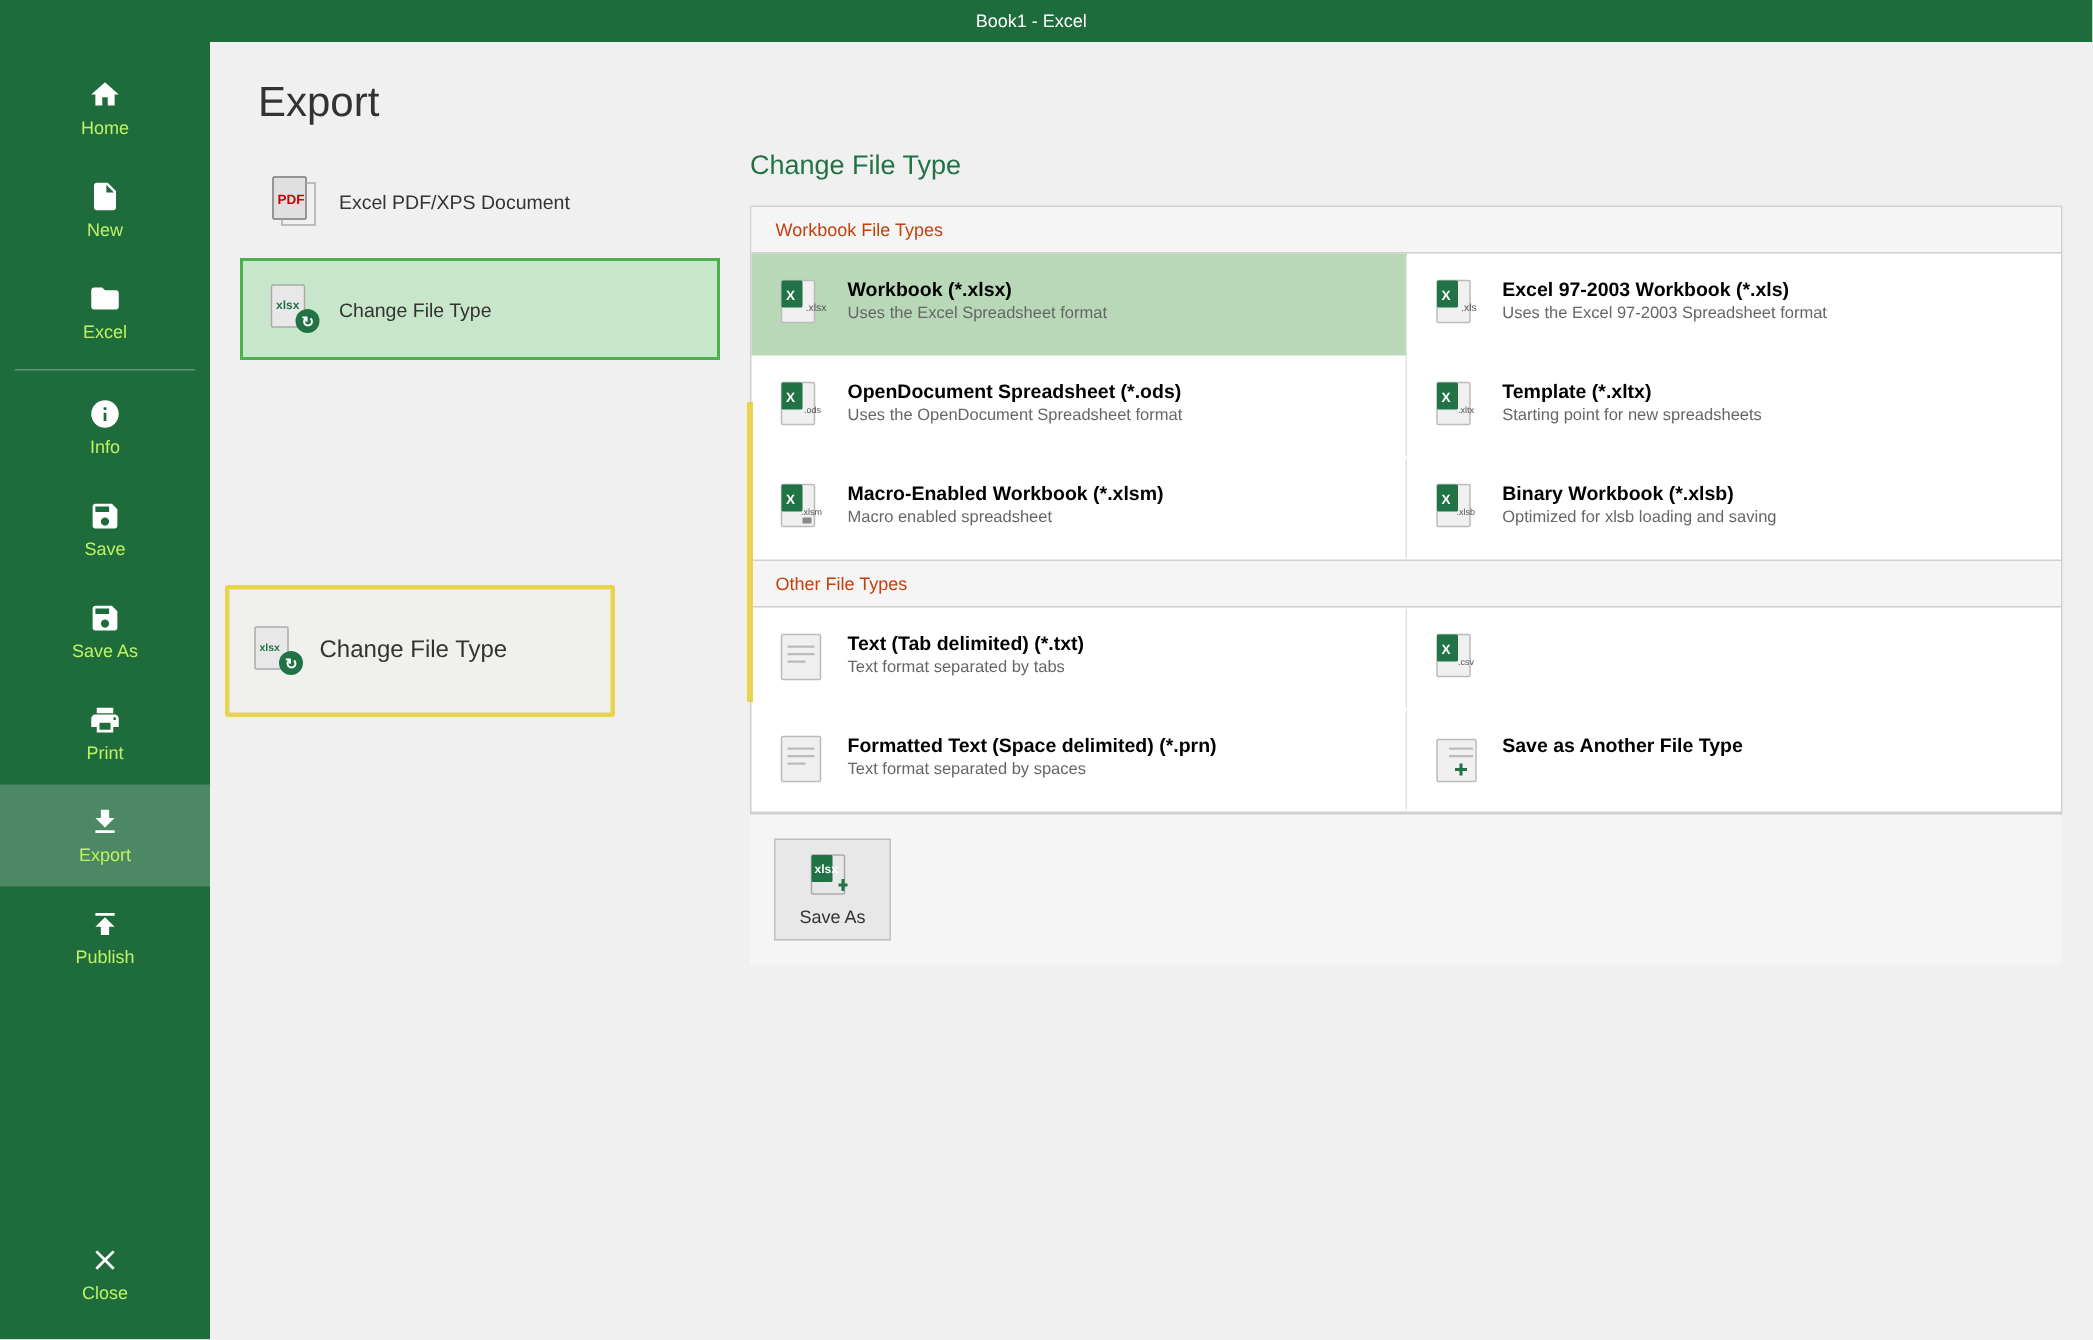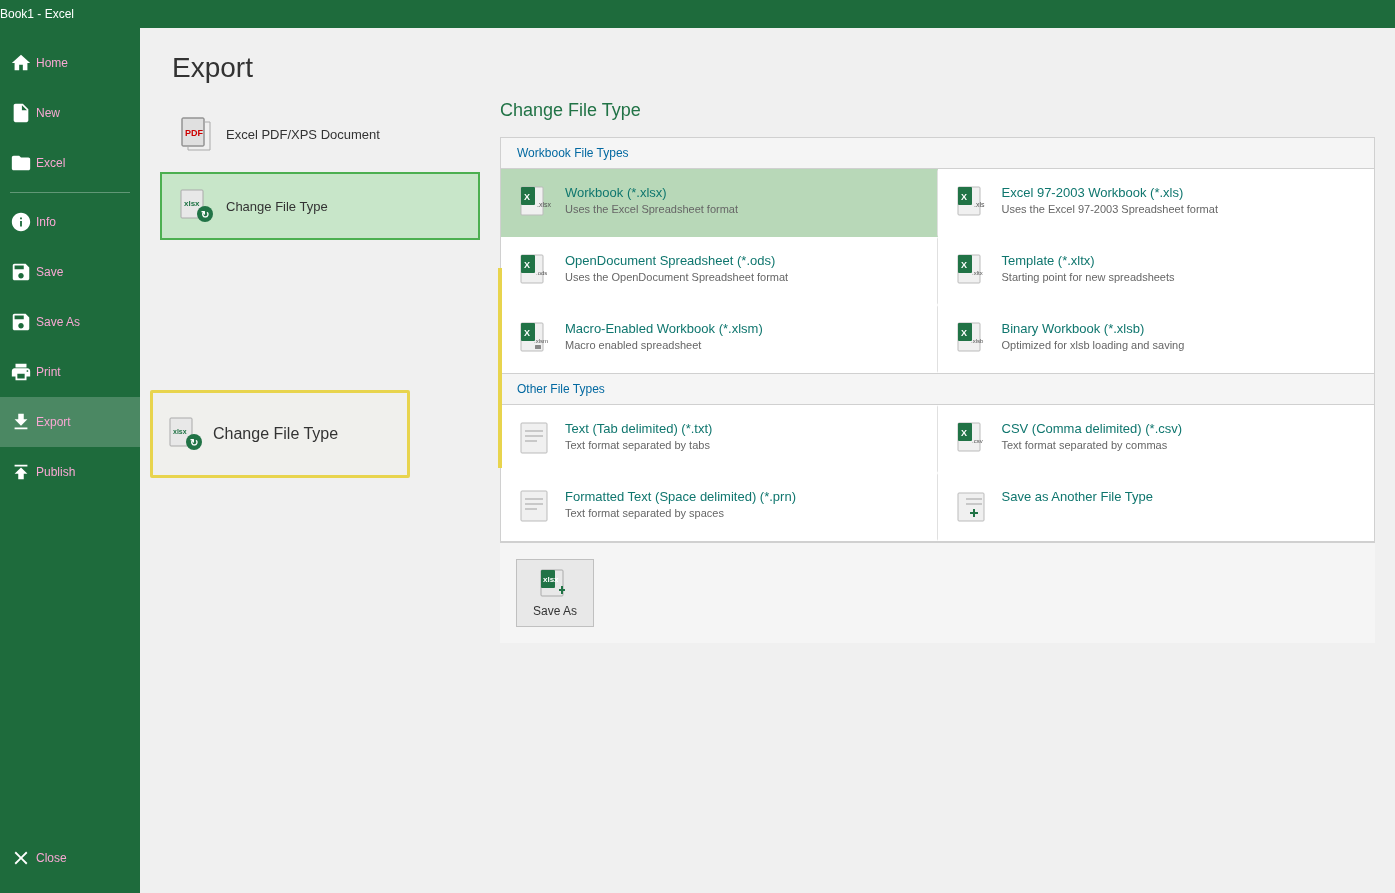--- a/index.html
+++ b/index.html
@@ -3,21 +3,21 @@
   <meta charset="utf-8">
   <style>
     * { margin: 0; padding: 0; box-sizing: border-box; }
     body { font-family: 'Segoe UI', Arial, sans-serif; width: 1395px; height: 893px; overflow: hidden; display: flex; flex-direction: column; background: #f0f0f0; }
 
     .title-bar {
       height: 28px;
       background: #1e6b3c;
       display: flex;
       align-items: center;
-      justify-content: flex-start;
+      justify-content: center;
       padding-right: 20px;
       color: white;
       font-size: 12px;
     }
 
     .main-container {
       display: flex;
       flex: 1;
       overflow: hidden;
     }
@@ -27,26 +27,26 @@
       width: 140px;
       background: #1e6b3c;
       display: flex;
       flex-direction: column;
       color: white;
       padding-top: 10px;
     }
 
     .sidebar-item {
       display: flex;
-      flex-direction: row;
+      flex-direction: column;
       align-items: center;
       padding: 14px 10px;
       cursor: pointer;
       font-size: 12px;
-      color: #f9a8d4;
+      color: #bef264;
       text-decoration: none;
       gap: 4px;
     }
 
     .sidebar-item.active {
       background: rgba(255,255,255,0.2);
     }
 
     .sidebar-item svg {
       width: 22px;
@@ -164,21 +164,21 @@
     }
 
     .file-types-container {
       background: white;
       border: 1px solid #d0d0d0;
     }
 
     .file-type-section-header {
       padding: 8px 16px;
       font-size: 12px;
-      color: #0369a1;
+      color: #c2410c;
       background: #f5f5f5;
       border-bottom: 1px solid #d0d0d0;
     }
 
     .file-type-grid {
       display: grid;
       grid-template-columns: 1fr 1fr;
       border-bottom: 1px solid #d0d0d0;
     }
 
@@ -200,22 +200,22 @@
     }
 
     .file-type-icon {
       width: 36px;
       height: 36px;
       flex-shrink: 0;
     }
 
     .file-type-text .name {
       font-size: 13px;
-      font-weight: 400;
-      color: #0f766e;
+      font-weight: 700;
+      color: #000000;
     }
 
     .file-type-text .desc {
       font-size: 11px;
       color: #666;
       margin-top: 2px;
       line-height: 1.3;
     }
 
     
@@ -482,24 +482,20 @@
             </div>
 
             <div class="file-type-item">
               <div class="file-type-icon">
                 <svg width="36" height="36" viewBox="0 0 36 36">
                   <rect x="2" y="2" width="22" height="28" rx="1" fill="#f0f0f0" stroke="#bbb" stroke-width="1"></rect>
                   <rect x="2" y="2" width="14" height="18" rx="1" fill="#217346"></rect>
                   <text x="5" y="15" font-size="9" fill="white" font-weight="bold">X</text>
                   <text x="16" y="22" font-size="6" fill="#555">.csv</text>
                 </svg>
-              </div>
-              <div class="file-type-text">
-                <div class="name">CSV (Comma delimited) (*.csv)</div>
-                <div class="desc">Text format separated by commas</div>
               </div>
             </div>
 
             <div class="file-type-item">
               <div class="file-type-icon">
                 <svg width="36" height="36" viewBox="0 0 36 36">
                   <rect x="2" y="2" width="26" height="30" rx="1" fill="#f0f0f0" stroke="#bbb" stroke-width="1"></rect>
                   <line x1="6" y1="10" x2="24" y2="10" stroke="#bbb" stroke-width="1.5"></line>
                   <line x1="6" y1="15" x2="24" y2="15" stroke="#bbb" stroke-width="1.5"></line>
                   <line x1="6" y1="20" x2="18" y2="20" stroke="#bbb" stroke-width="1.5"></line>

